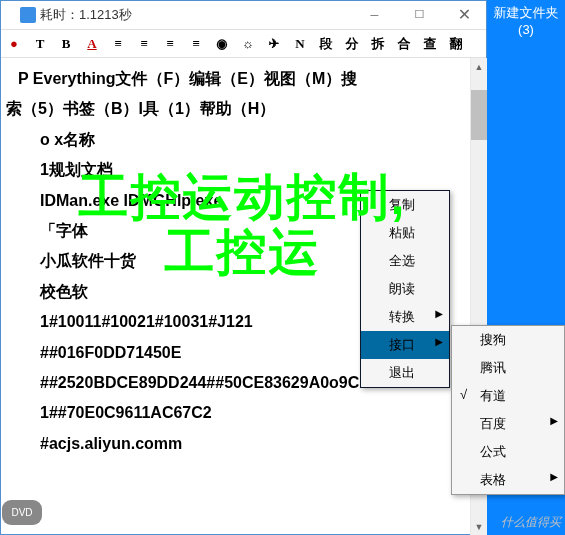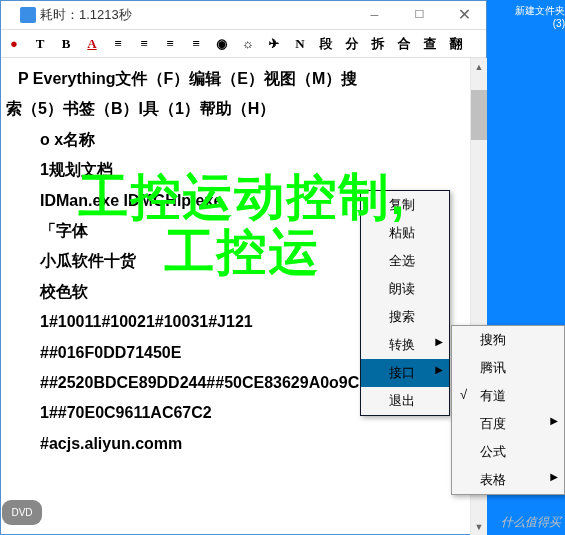--- a/index.html
+++ b/index.html
@@ -54,22 +54,22 @@
     background:#f0f0f0;
     border-left:1px solid #e8e8e8;
   }
   .scroll-thumb{ background:#c0c0c0; height:50px; width:100%; position:absolute; top:32px;}
   .scroll-arrow{ height:17px; width:100%; display:flex;align-items:center;justify-content:center; color:#666; font-size:9px;}
   .scroll-arrow.bot{ position:absolute; bottom:0;}
   .right-panel{
     position:absolute;
     top:0; right:0; width:78px; height:100%;
     background:#0a84ff;
-    color:#fff; font-size:10px;
-    text-align:right;
+    color:#fff; font-size:13px;
+    text-align:center;
     padding-top:4px;
   }
   .context-menu-1{
     position:absolute;
     top:190px; left:360px;
     width:90px;
     background:#f5f5f5;
     border:1px solid #0f172a;
     box-shadow: 2px 2px 5px rgba(0,0,0,0.3);
     font-size:13px;
@@ -188,21 +188,20 @@
 <div class="right-panel">
   <div>新建文件夹</div>
   <div>(3)</div>
 </div>
 
 <div class="context-menu-1" id="cm1">
     <div class="mi">复制</div>
     <div class="mi">粘贴</div>
     <div class="mi">全选</div>
     <div class="mi">朗读</div>
-    <div class="mi">搜索</div>
     <div class="mi">转换<span class="arrow">▶</span></div>
     <div class="mi hl">接口<span class="arrow">▶</span></div>
     <div class="mi">退出</div>
   </div>
 <div class="context-menu-2" id="cm2">
     <div class="mi">搜狗</div>
     <div class="mi">腾讯</div>
     <div class="mi">有道<span class="check">√</span></div>
     <div class="mi">百度<span class="arrow">▶</span></div>
     <div class="mi">公式</div>

